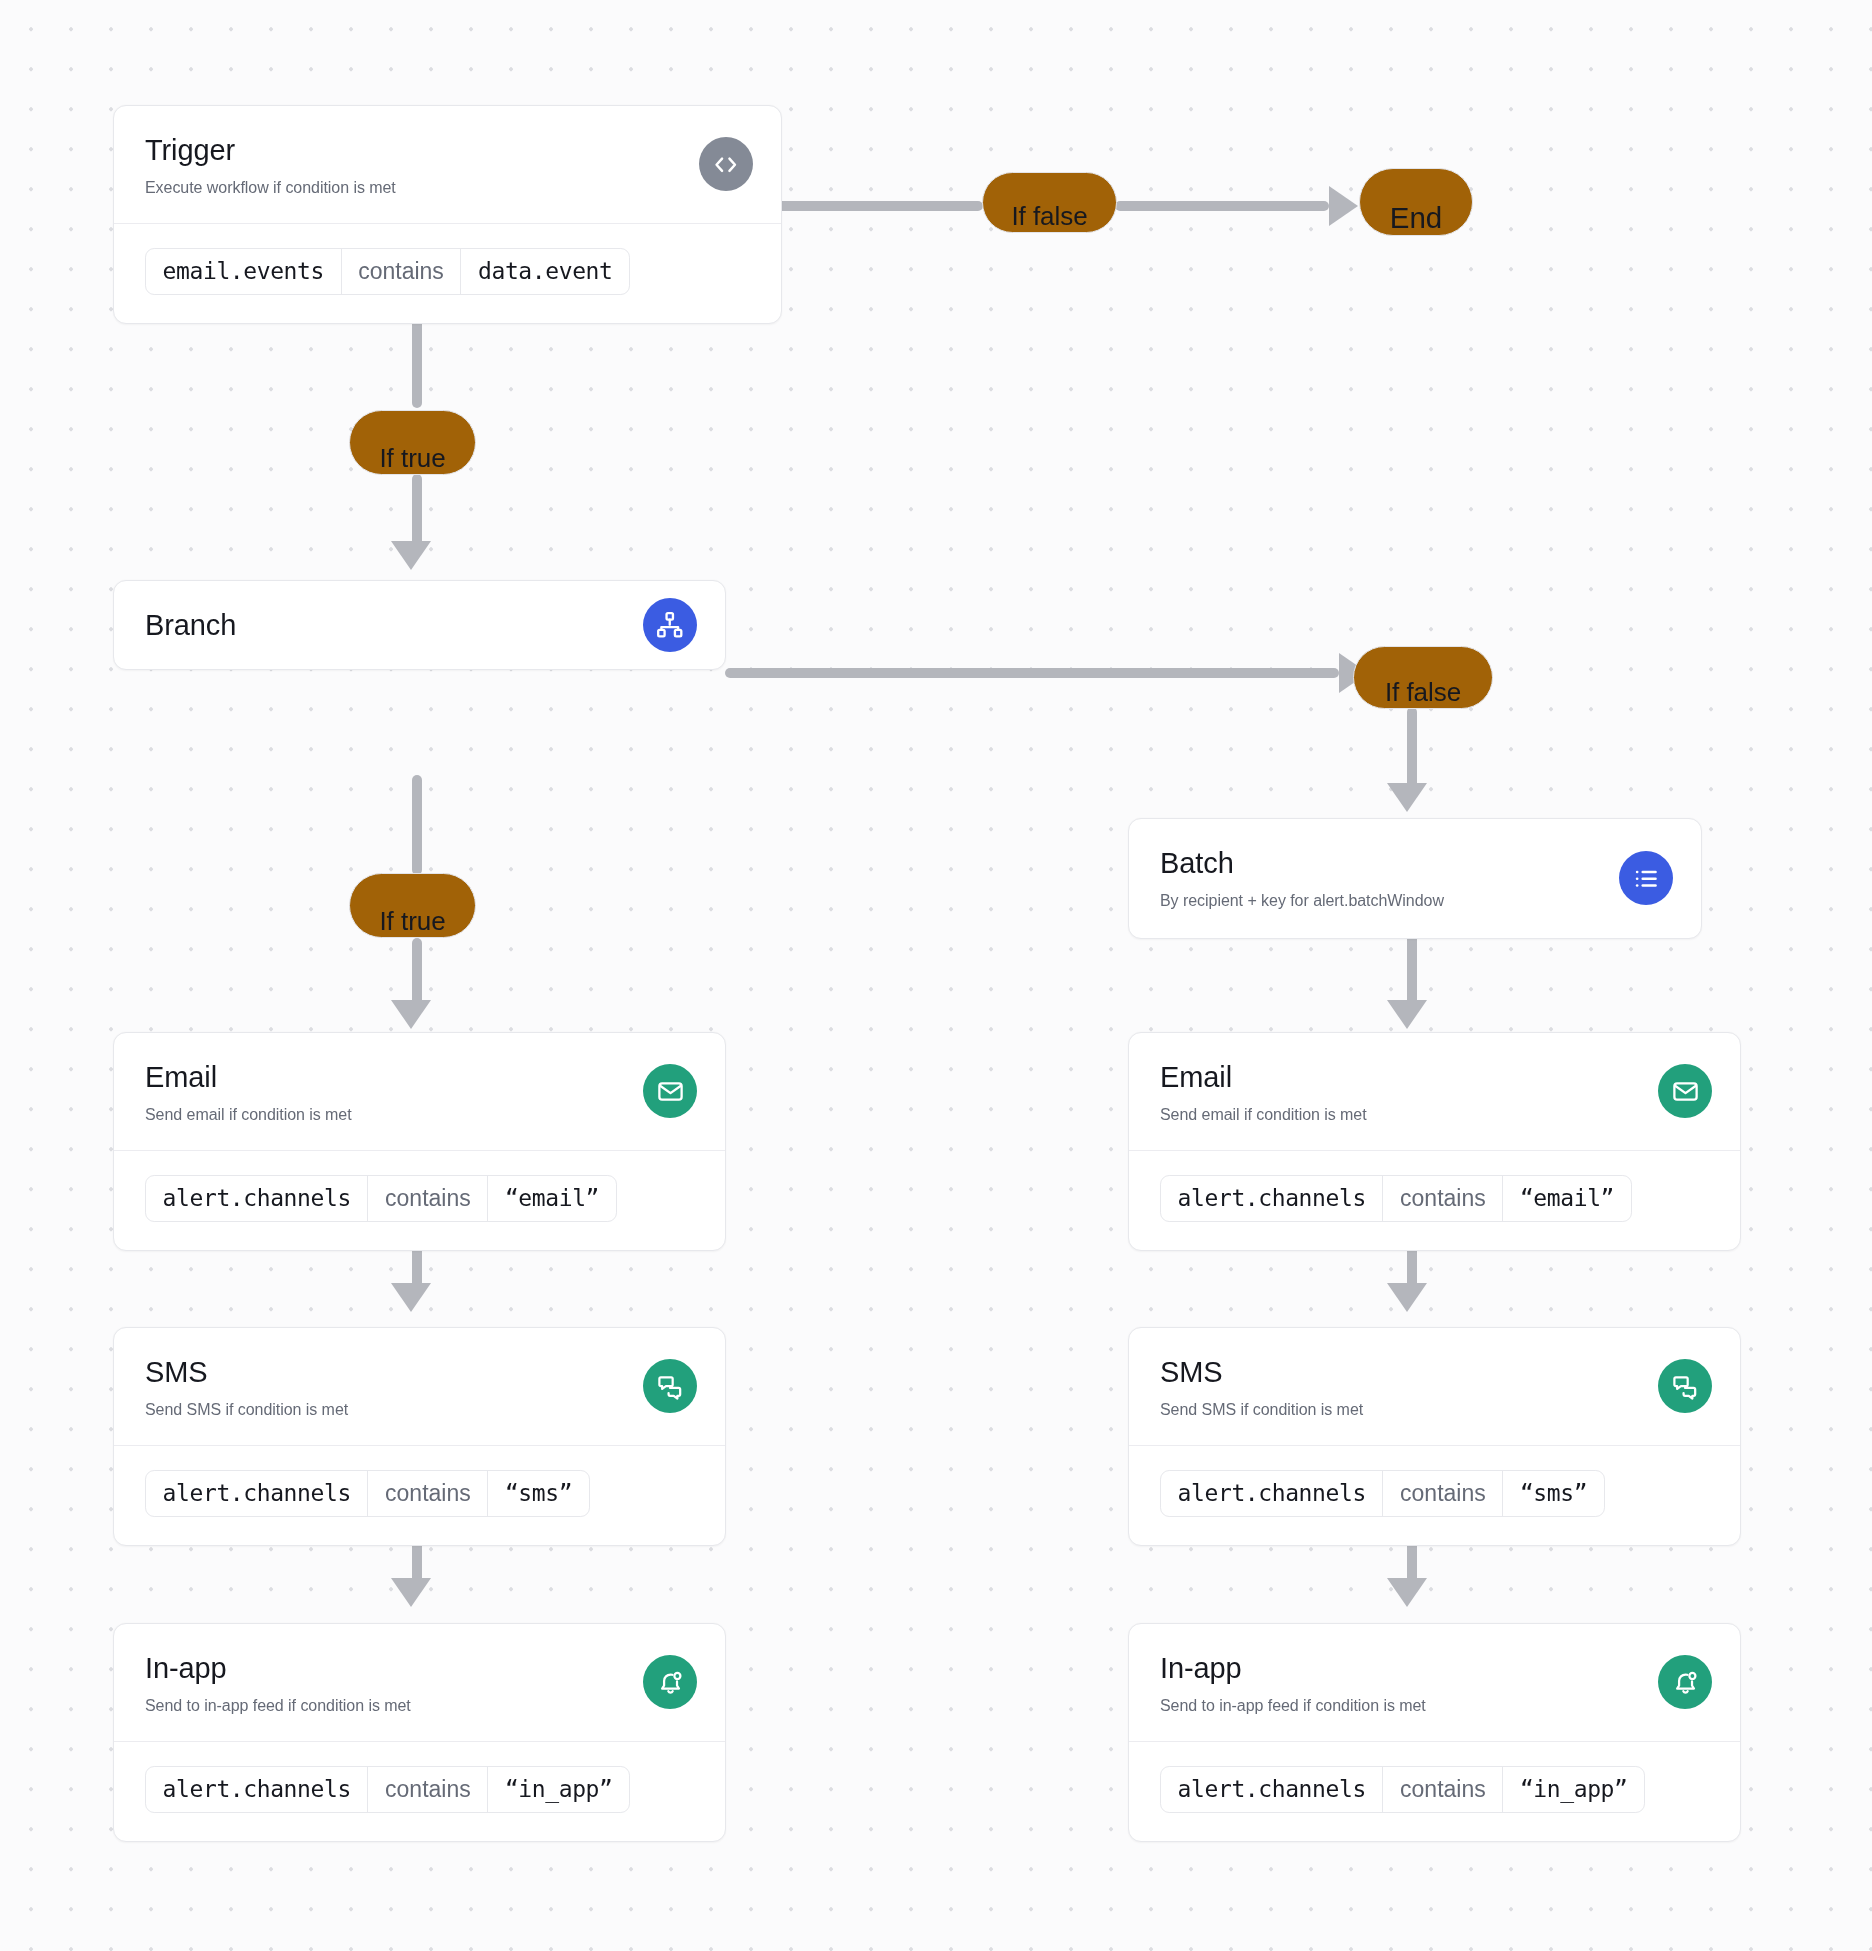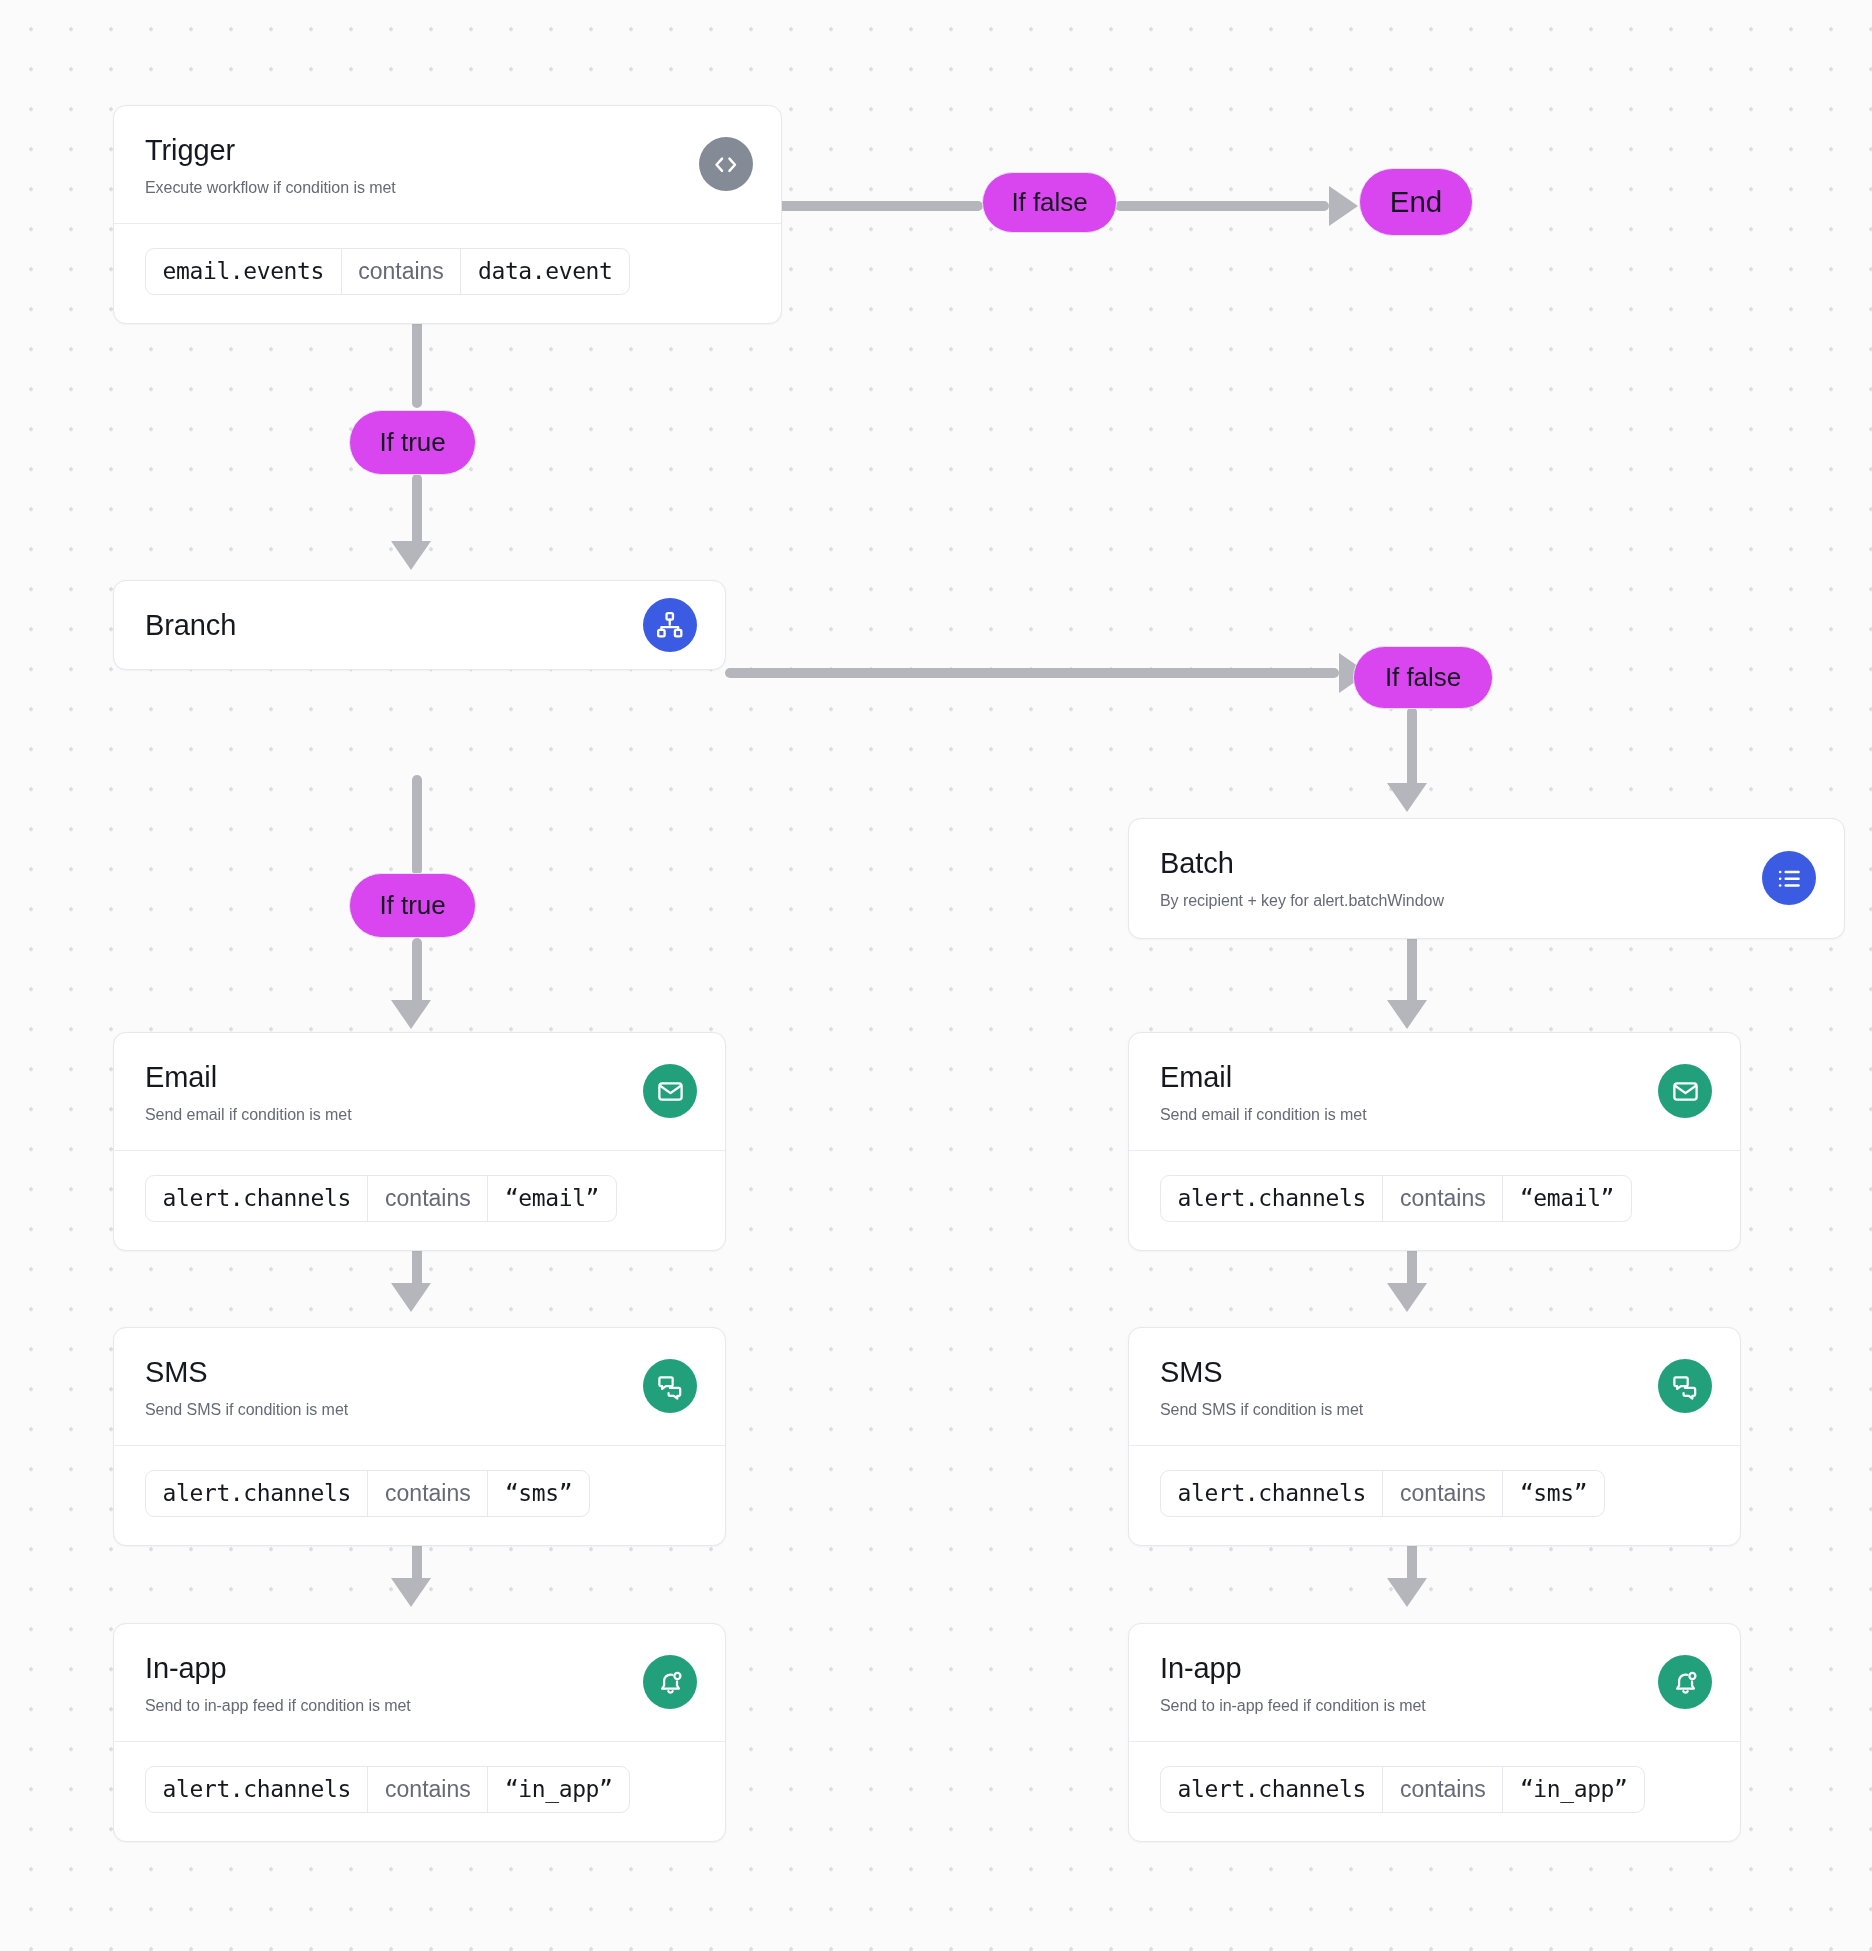--- a/index.html
+++ b/index.html
@@ -101,25 +101,25 @@
     font-family: "Liberation Sans", sans-serif;
     color: #656a76;
     border-left: 0.9px solid #e7e8ec;
     border-right: 0.9px solid #e7e8ec;
     text-align: right;
   }
 
   
   .pill {
     position: absolute;
-    background: #d946ef;
+    background: #a16207;
     border: 0.9px solid #e3e4e9;
     border-radius: 922px;
     display: flex;
-    align-items: center;
+    align-items: flex-end;
     justify-content: center;
     font-size: 26px;
     color: #16181f;
     letter-spacing: -0.05px;
     box-sizing: border-box;
     z-index: 4;
   }
   .v-line {
     position: absolute;
     width: 10px;
@@ -237,21 +237,21 @@
           <rect x="9.4" y="2.6" width="5.2" height="5.2" rx="1.1"></rect>
           <rect x="2.6" y="16.2" width="5.2" height="5.2" rx="1.1"></rect>
           <rect x="16.2" y="16.2" width="5.2" height="5.2" rx="1.1"></rect>
           <path d="M12 7.8v4.1"></path>
           <path d="M5.2 16.2v-2.3h13.6v2.3"></path>
         </svg>
       </div>
     </div>
   </div>
 
-  <div class="card" style="left:1128px; top:818px; width:717px;">
+  <div class="card" style="left:1128px; top:818px; width:574px;">
     <div class="card-head" style="padding-bottom:28px;">
       <div class="card-title">Batch</div>
       <div class="card-sub">By recipient + key for alert.batchWindow</div>
       <div class="card-icon icon-blue">
         <svg width="29.5" height="29.5" viewBox="0 0 24 24" fill="none" stroke="#ffffff" stroke-width="2" stroke-linecap="round" stroke-linejoin="round">
           <line x1="9.5" y1="6.5" x2="20" y2="6.5"></line>
           <line x1="9.5" y1="12" x2="20" y2="12"></line>
           <line x1="9.5" y1="17.5" x2="20" y2="17.5"></line>
           <circle cx="5" cy="6.5" r="1.1" fill="#ffffff" stroke="none"></circle>
           <circle cx="5" cy="12" r="1.1" fill="#ffffff" stroke="none"></circle>

